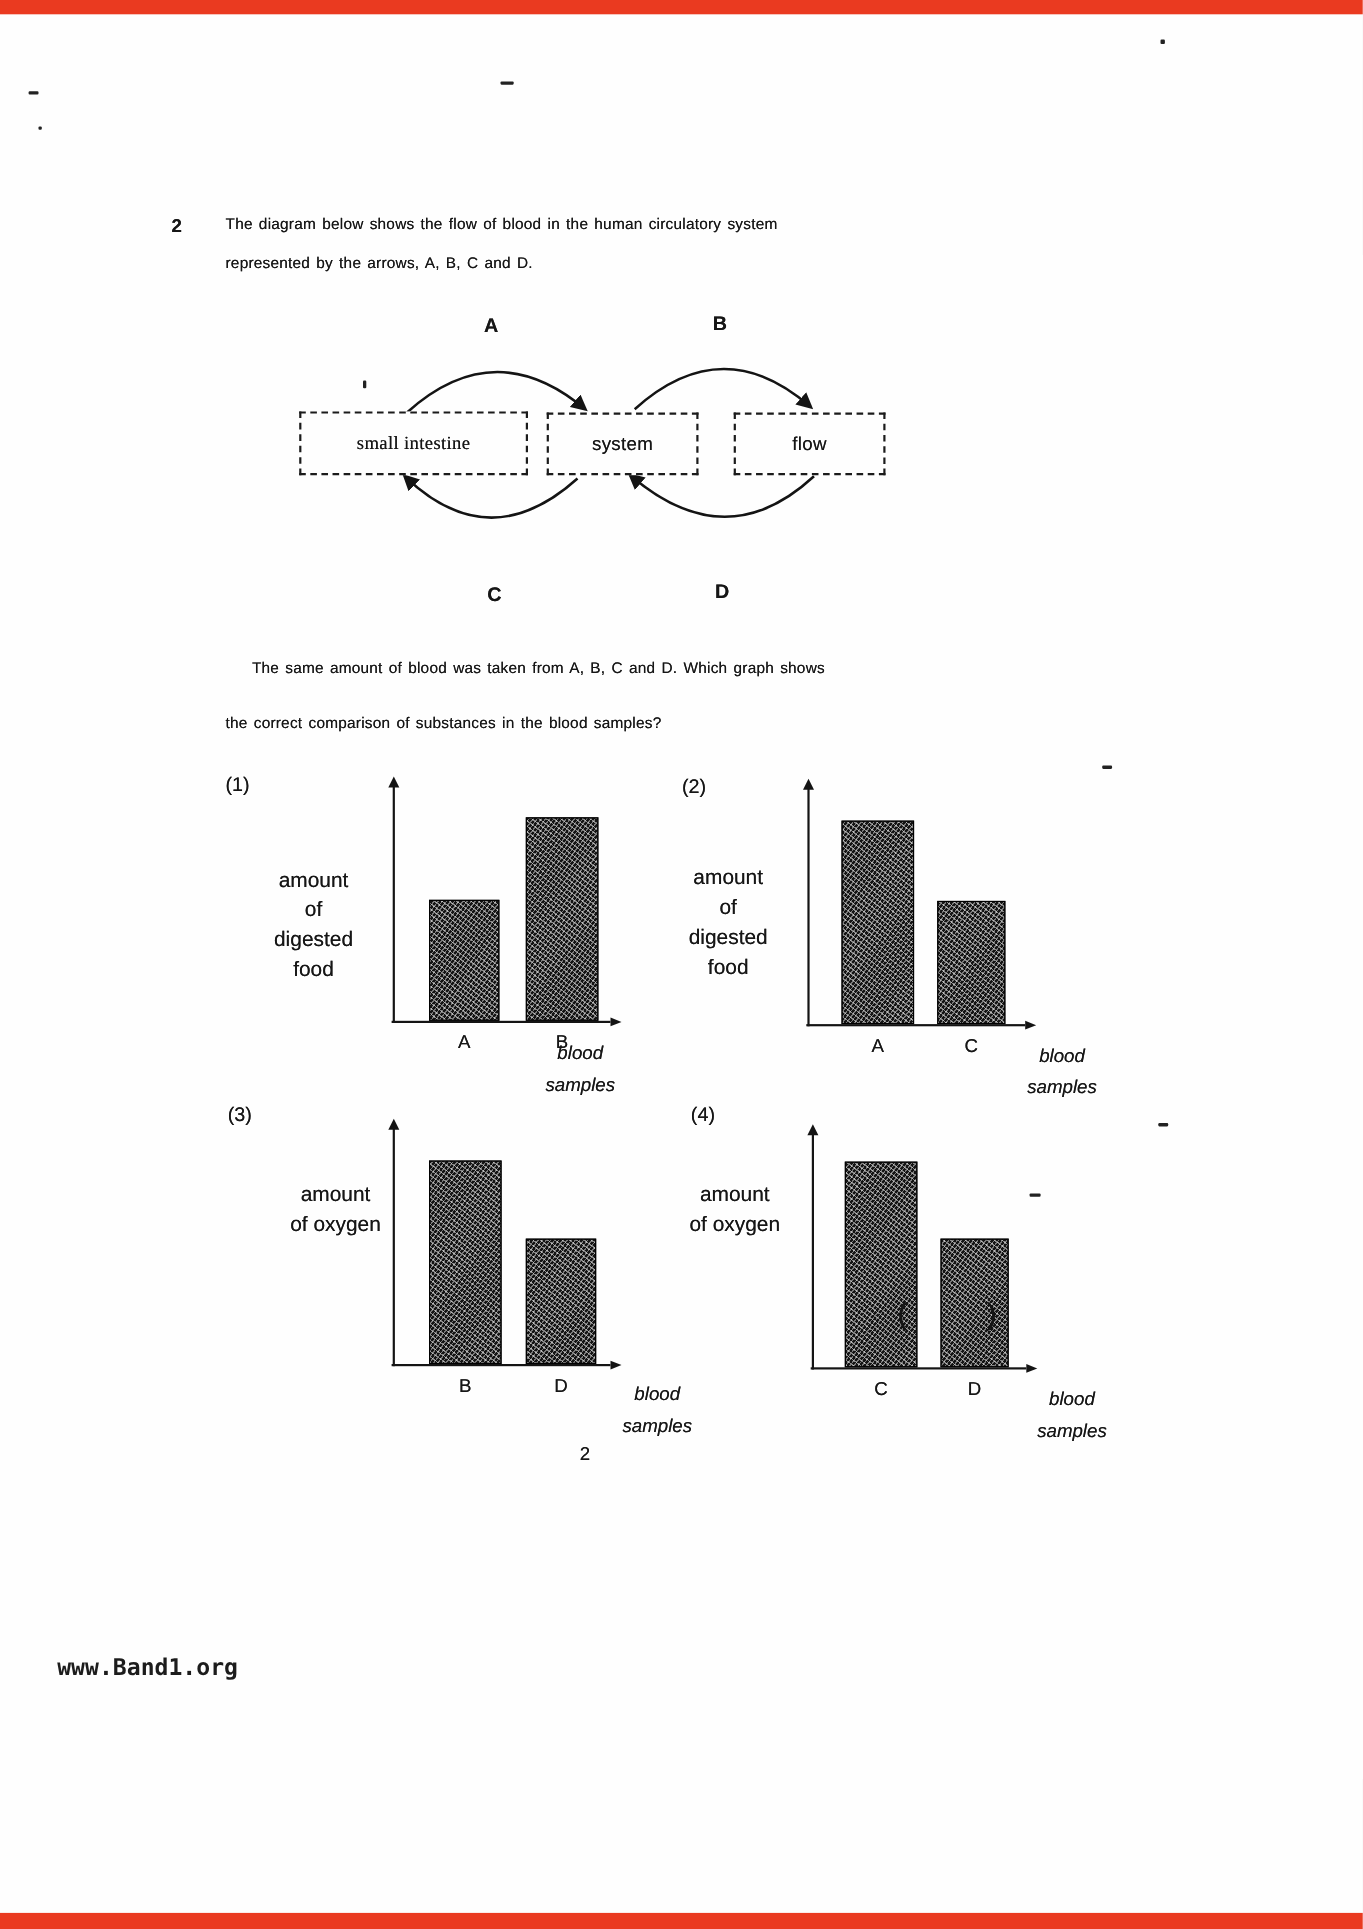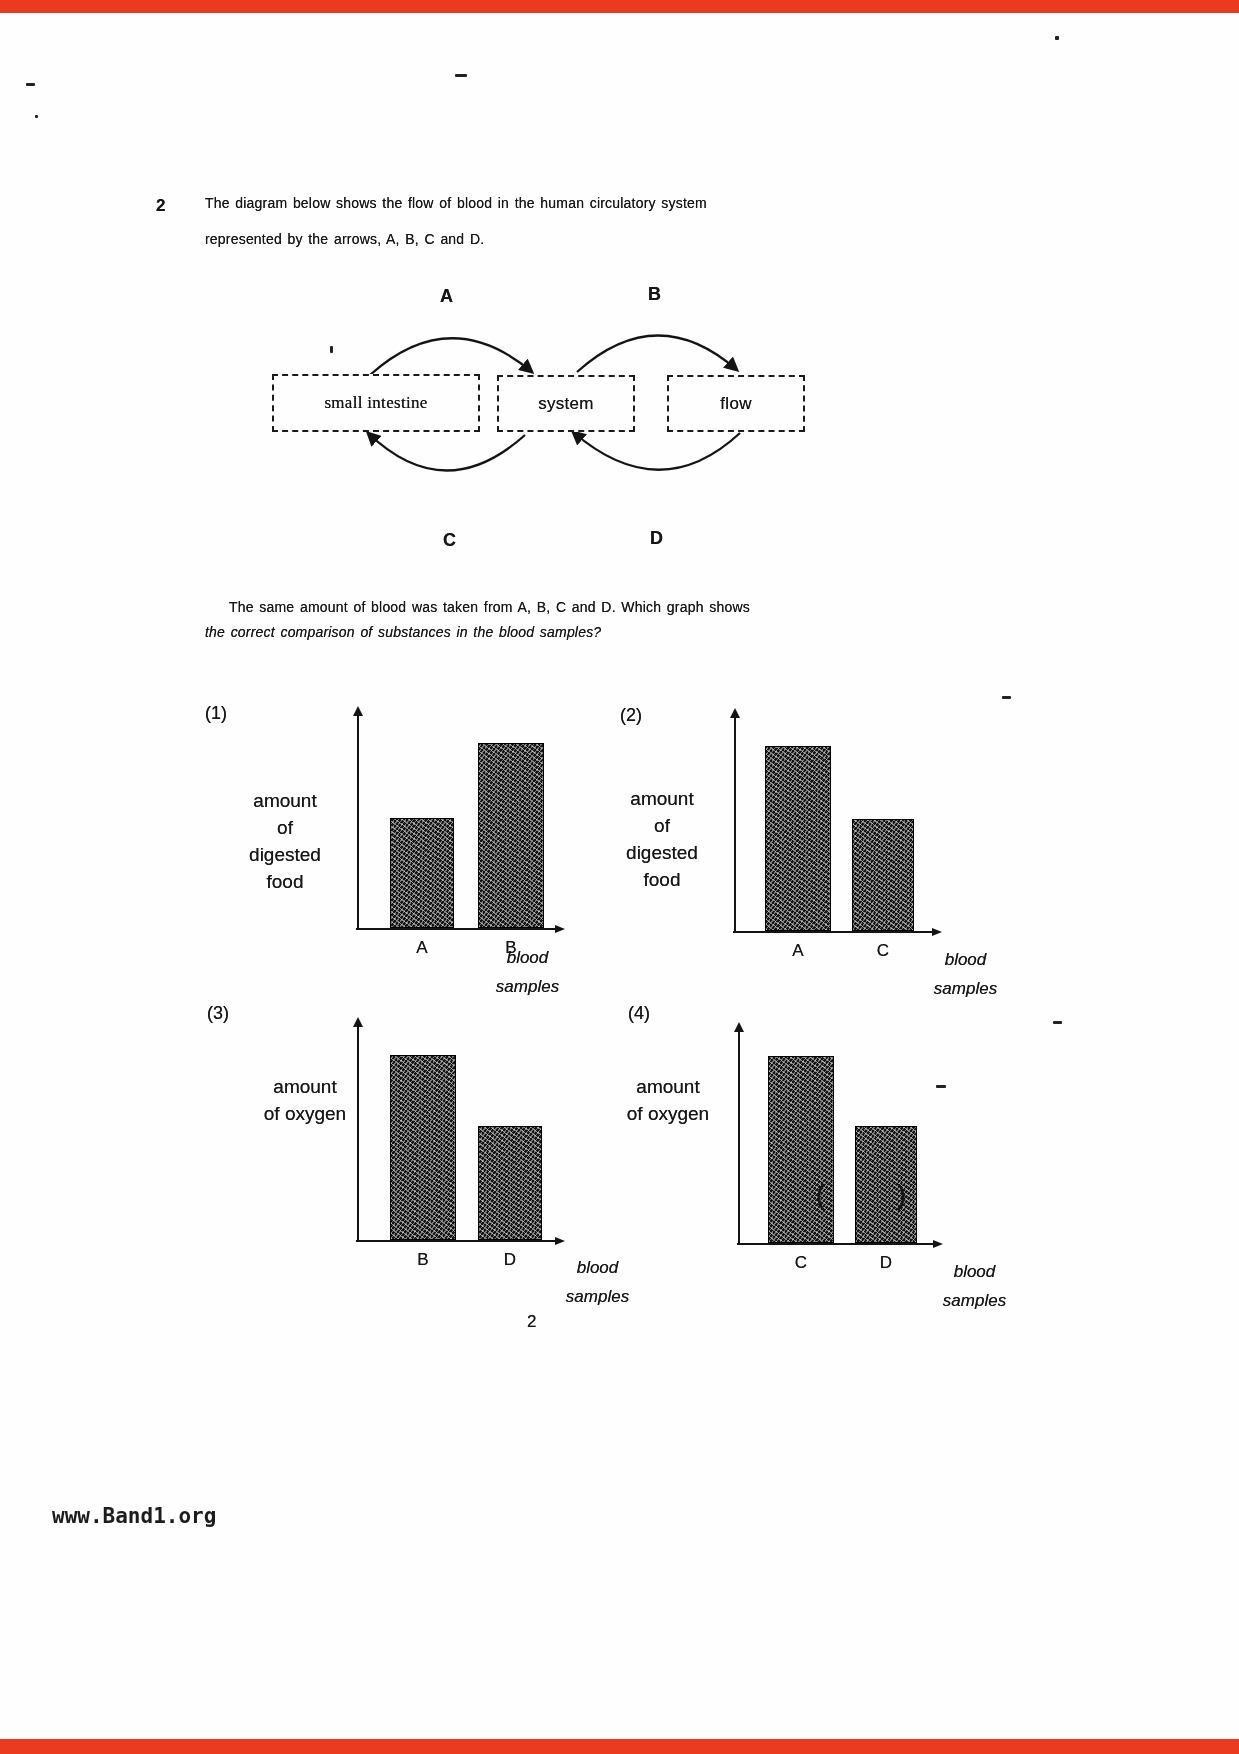--- a/index.html
+++ b/index.html
@@ -82,21 +82,21 @@
     <span>small intestine</span>
   </div>
   <div class="organ-box txt" style="left:497px;top:375px;width:138px;height:57px;">
     <span>system</span>
   </div>
   <div class="organ-box txt" style="left:667px;top:375px;width:138px;height:57px;">
     <span>flow</span>
   </div>
 
   <div class="abs qline txt" style="left:205px;top:599px;margin-left:24px;">The same amount of blood was taken from A, B, C and D. Which graph shows</div>
-  <div class="abs qline txt" style="left:205px;top:624px;font-style:italic;">the correct comparison of substances in the blood samples?</div>
+  <div class="abs qline txt" style="left:205px;top:649px;">the correct comparison of substances in the blood samples?</div>
 
   <div class="chart-wrap" style="left:180px;top:695px;width:430px;height:330px;">
     <div class="opt-label txt" style="left:25px;top:8px;">(1)</div>
     <div class="ylab txt" style="left:40px;top:92px;width:130px;">
       <span style="display:block">amount</span>
       <span style="display:block">of</span>
       <span style="display:block">digested</span>
       <span style="display:block">food</span>
     </div>
     <div class="plot" style="left:172px;top:12px;width:223px;height:223px;">

